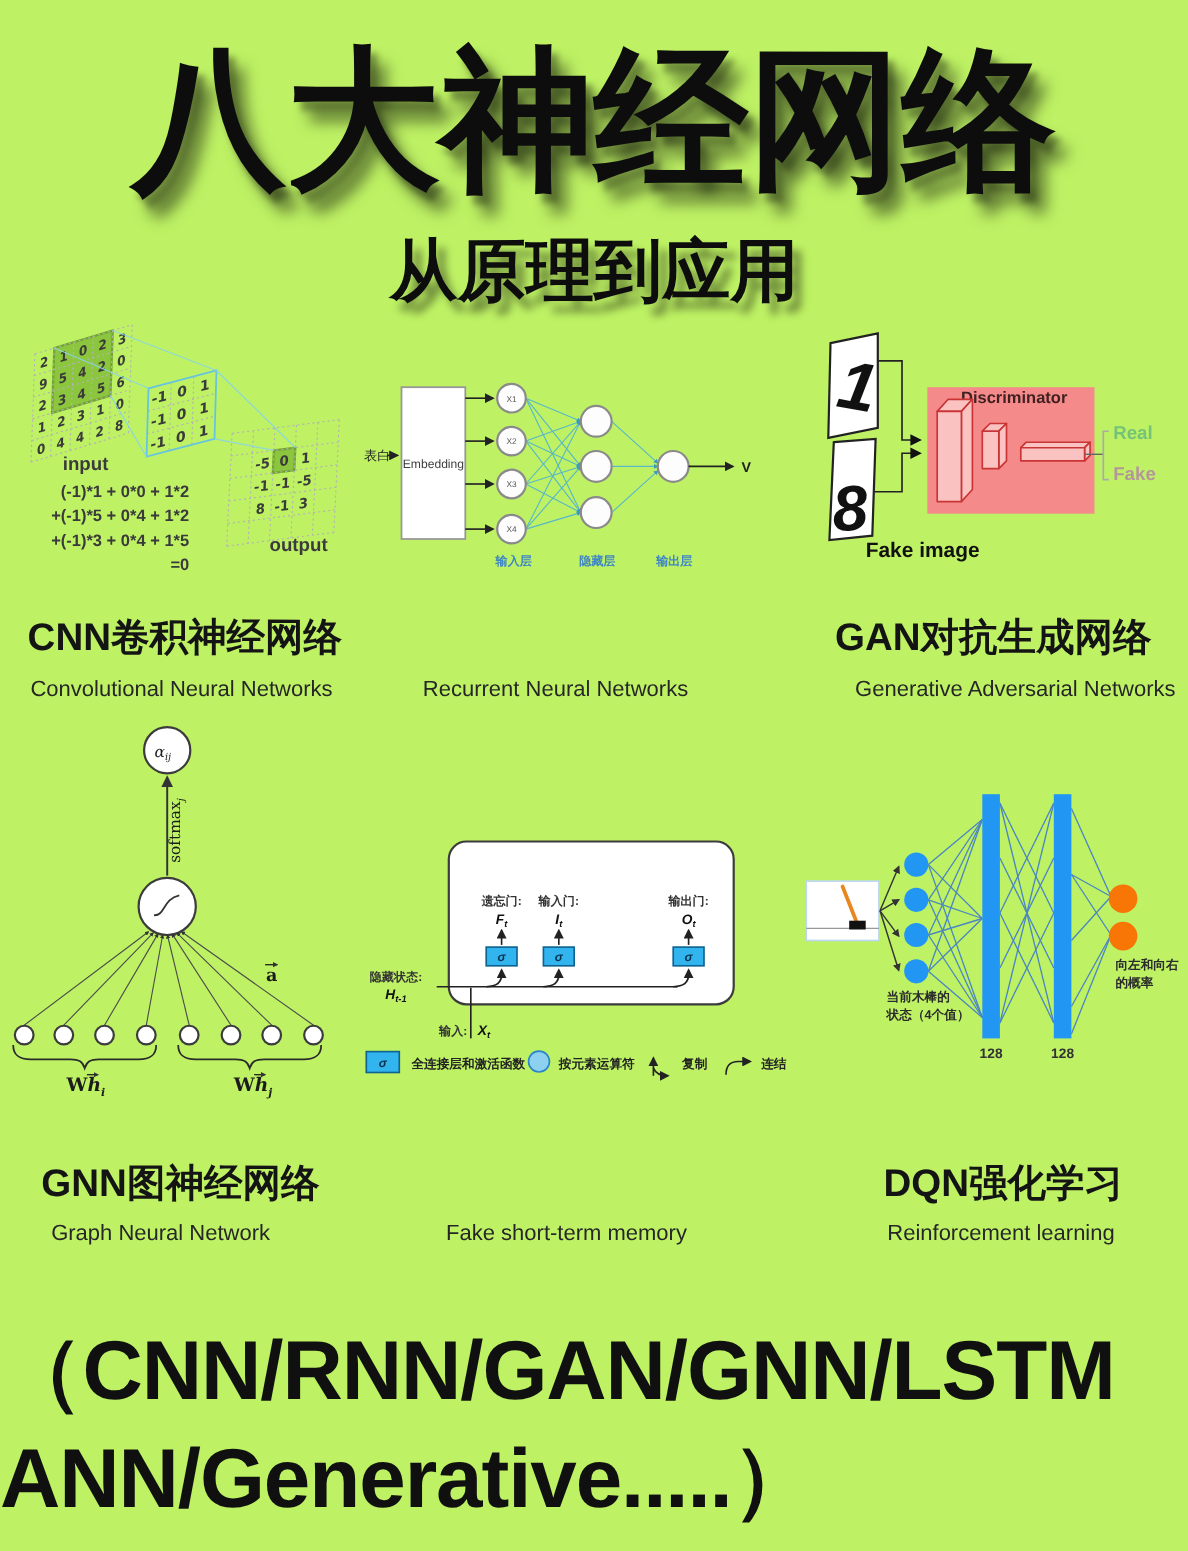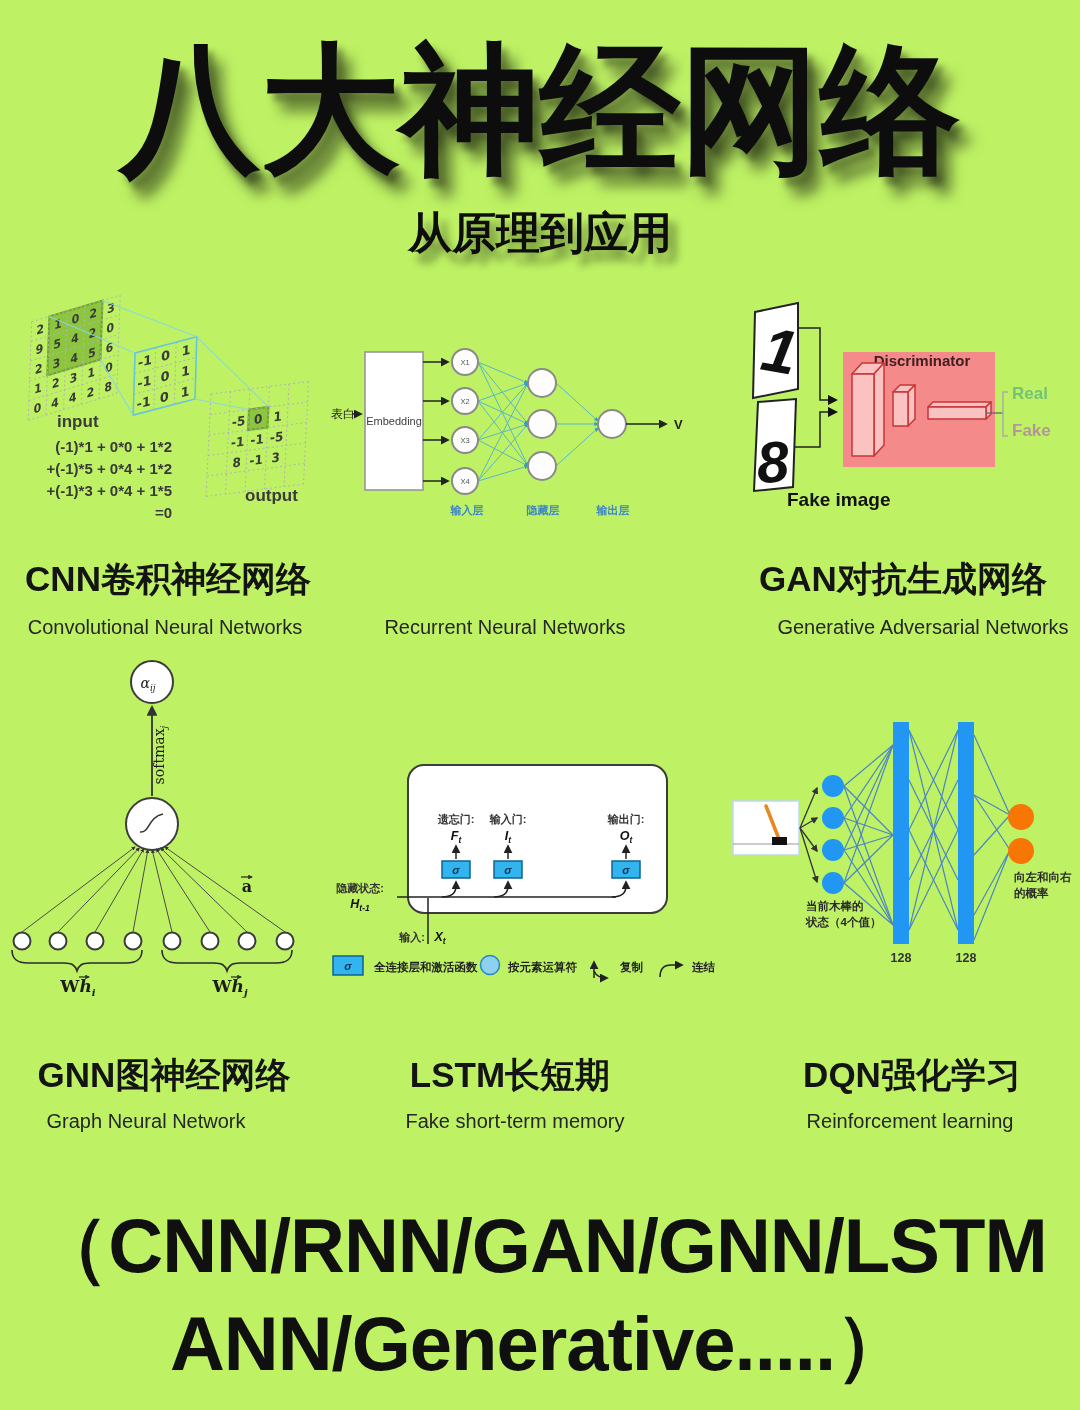--- a/index.html
+++ b/index.html
@@ -3,25 +3,25 @@
 <meta charset="utf-8">
 <style>
   html,body{margin:0;padding:0;background:#e8e8e8;}
   .page{position:relative;width:1080px;height:1410px;background:#bef264;overflow:hidden;
         font-family:"Liberation Sans",sans-serif;}
   .big-title{position:absolute;top:30px;left:0;width:100%;text-align:center;
     font-family:"Liberation Serif","DejaVu Serif",serif;font-weight:900;font-size:140px;
     color:#0d0d0d;letter-spacing:0px;line-height:1.15;
     text-shadow:14px 18px 14px rgba(0,0,0,0.50), 6px 8px 6px rgba(0,0,0,0.35);}
   .sub-title{position:absolute;top:204px;left:0;width:100%;text-align:center;
-    font-family:"Liberation Serif","DejaVu Serif",serif;font-weight:900;font-size:44px;
+    font-family:"Liberation Serif","DejaVu Serif",serif;font-weight:900;font-size:62px;
     color:#0d0d0d;text-shadow:8px 10px 8px rgba(0,0,0,0.45);}
   .ptitle{position:absolute;width:360px;text-align:center;font-size:35px;font-weight:700;color:#141414;}
   .psub{position:absolute;width:360px;text-align:center;font-size:20px;font-weight:400;color:#262626;}
-  .foot{position:absolute;left:0;width:100%;text-align:center;font-size:76px;font-weight:600;
+  .foot{position:absolute;left:0;width:100%;font-size:76px;font-weight:600;
         color:#101010;letter-spacing:-1px;}
   svg{position:absolute;overflow:visible;}
   svg text{font-family:"Liberation Sans",sans-serif;}
   .gnum{font-family:"DejaVu Sans",sans-serif;font-weight:700;font-size:0.62px;fill:#3a3a3a;text-anchor:middle;}
   .gline{stroke:#b3b3b3;fill:none;}
   .green-fill{fill:var(--green_cell);stroke:var(--green_edge);}
   .kernelborder{stroke:var(--kernel_blue);fill:none;}
   .conn{stroke:var(--conn_blue);stroke-width:1.1;fill:none;opacity:.9;}
   .cnn-label{font-size:17px;font-weight:700;fill:#3b3b3b;}
   .eq{font-size:15px;font-weight:700;fill:#3a3a3a;text-anchor:end;}
@@ -394,21 +394,20 @@
     <text class="dqn-txt" x="1014" y="897">的概率</text>
   </svg>
 
   <div class="ptitle" style="left:-12px;top:556px">CNN卷积神经网络</div>
   <div class="ptitle" style="left:723px;top:556px">GAN对抗生成网络</div>
   <div class="psub" style="left:-15px;top:616px">Convolutional Neural Networks</div>
   <div class="psub" style="left:325px;top:616px">Recurrent Neural Networks</div>
   <div class="psub" style="left:743px;top:616px">Generative Adversarial Networks</div>
 
   <div class="ptitle" style="left:-16px;top:1052px">GNN图神经网络</div>
-  <div class="ptitle" style="left:330px;top:1052px">LSTM长短期</div>
   <div class="ptitle" style="left:732px;top:1052px">DQN强化学习</div>
   <div class="psub" style="left:-34px;top:1110px">Graph Neural Network</div>
   <div class="psub" style="left:335px;top:1110px">Fake short-term memory</div>
   <div class="psub" style="left:730px;top:1110px">Reinforcement learning</div>
 
   <div class="foot" style="top:1196px">（CNN/RNN/GAN/GNN/LSTM</div>
   <div class="foot" style="top:1294px">ANN/Generative.....）</div>
 
 </div>
 

